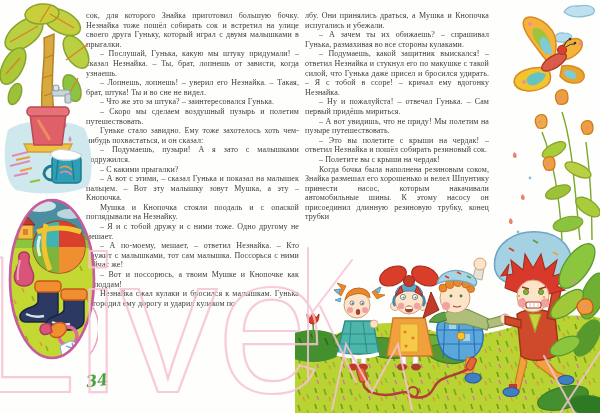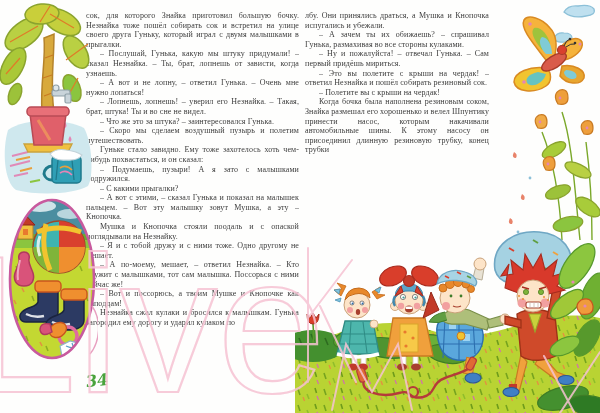--- a/index.html
+++ b/index.html
@@ -23,39 +23,40 @@
   #watermark{left:0;top:130px;pointer-events:none;}
 </style>
 </head>
 <body>
 
 <div class="spread">
 
   <div id="left-col" class="textcol">
       <p class="para cont">сок, для которого Знайка приготовил большую бочку. Незнайка тоже пошёл собирать сок и встретил на улице своего друга Гуньку, который играл с двумя малышками в прыгалки.</p>
       <p class="para">– Послушай, Гунька, какую мы штуку придумали! – сказал Незнайка. – Ты, брат, лопнешь от зависти, когда узнаешь.</p>
-      <p class="para">– А вот и не лопну, – ответил Гунька. – Очень мне нужно лопаться!</p>
       <p class="para">– Лопнешь, лопнешь! – уверил его Незнайка. – Такая, брат, штука! Ты и во сне не видел.</p>
       <p class="para">– Что же это за штука? – заинтересовался Гунька.</p>
       <p class="para">– Скоро мы сделаем воздушный пузырь и полетим путешествовать.</p>
       <p class="para">Гуньке стало завидно. Ему тоже захотелось хоть чем-нибудь похвастаться, и он сказал:</p>
       <p class="para">– Подумаешь, пузыри! А я зато с малышками подружился.</p>
       <p class="para">– С какими прыгалки?</p>
       <p class="para">– А вот с этими, – сказал Гунька и показал на малышек пальцем. – Вот эту малышку зовут Мушка, а эту – Кнопочка.</p>
       <p class="para">Мушка и Кнопочка стояли поодаль и с опаской поглядывали на Незнайку.</p>
       <p class="para">– Я и с тобой дружу и с ними тоже. Одно другому не мешает.</p>
       <p class="para">– А по-моему, мешает, – ответил Незнайка. – Кто дружит с малышками, тот сам малышка. Поссорься с ними сейчас же!</p>
       <p class="para">– Вот и поссорюсь, а твоим Мушке и Кнопочке как наподдам!</p>
       <p class="para">Незнайка сжал кулаки и бросился к малышкам. Гунька загородил ему дорогу и ударил кулаком по</p>
     </div>
 
   <div id="right-col" class="textcol">
       <p class="para cont">лбу. Они принялись драться, а Мушка и Кнопочка испугались и убежали.</p>
       <p class="para">– А зачем ты их обижаешь? – спрашивал Гунька, размахивая во все стороны кулаками.</p>
+      <p class="para">– Подумаешь, какой защитник выискался! – ответил Незнайка и стукнул его по макушке с такой силой, что Гунька даже присел и бросился удирать. – Я с тобой в ссоре! – кричал ему вдогонку Незнайка.</p>
       <p class="para">– Ну и пожалуйста! – отвечал Гунька. – Сам первый придёшь мириться.</p>
+      <p class="para">– А вот увидишь, что не приду! Мы полетим на пузыре путешествовать.</p>
       <p class="para">– Это вы полетите с крыши на чердак! – ответил Незнайка и пошёл собирать резиновый сок.</p>
       <p class="para">– Полетите вы с крыши на чердак!</p>
       <p class="para">Когда бочка была наполнена резиновым соком, Знайка размешал его хорошенько и велел Шпунтику принести насос, которым накачивали автомобильные шины. К этому насосу он присоединил длинную резиновую трубку, конец трубки</p>
     </div>
 
   <div class="pagenum">34</div>
 
   <svg id="plant-art" class="art" width="96" height="196" viewBox="0 0 96 196">
     <path d="M8,130 C2,150 4,182 16,190 C40,196 74,194 88,186 C94,176 92,142 84,128 C64,118 24,118 8,130 Z" fill="#cfe8ee"></path>
     <path d="M12,156 l16,-4 M10,166 l20,-5 M14,176 l14,-3" stroke="#e08ab8" stroke-width="2" fill="none"></path>

